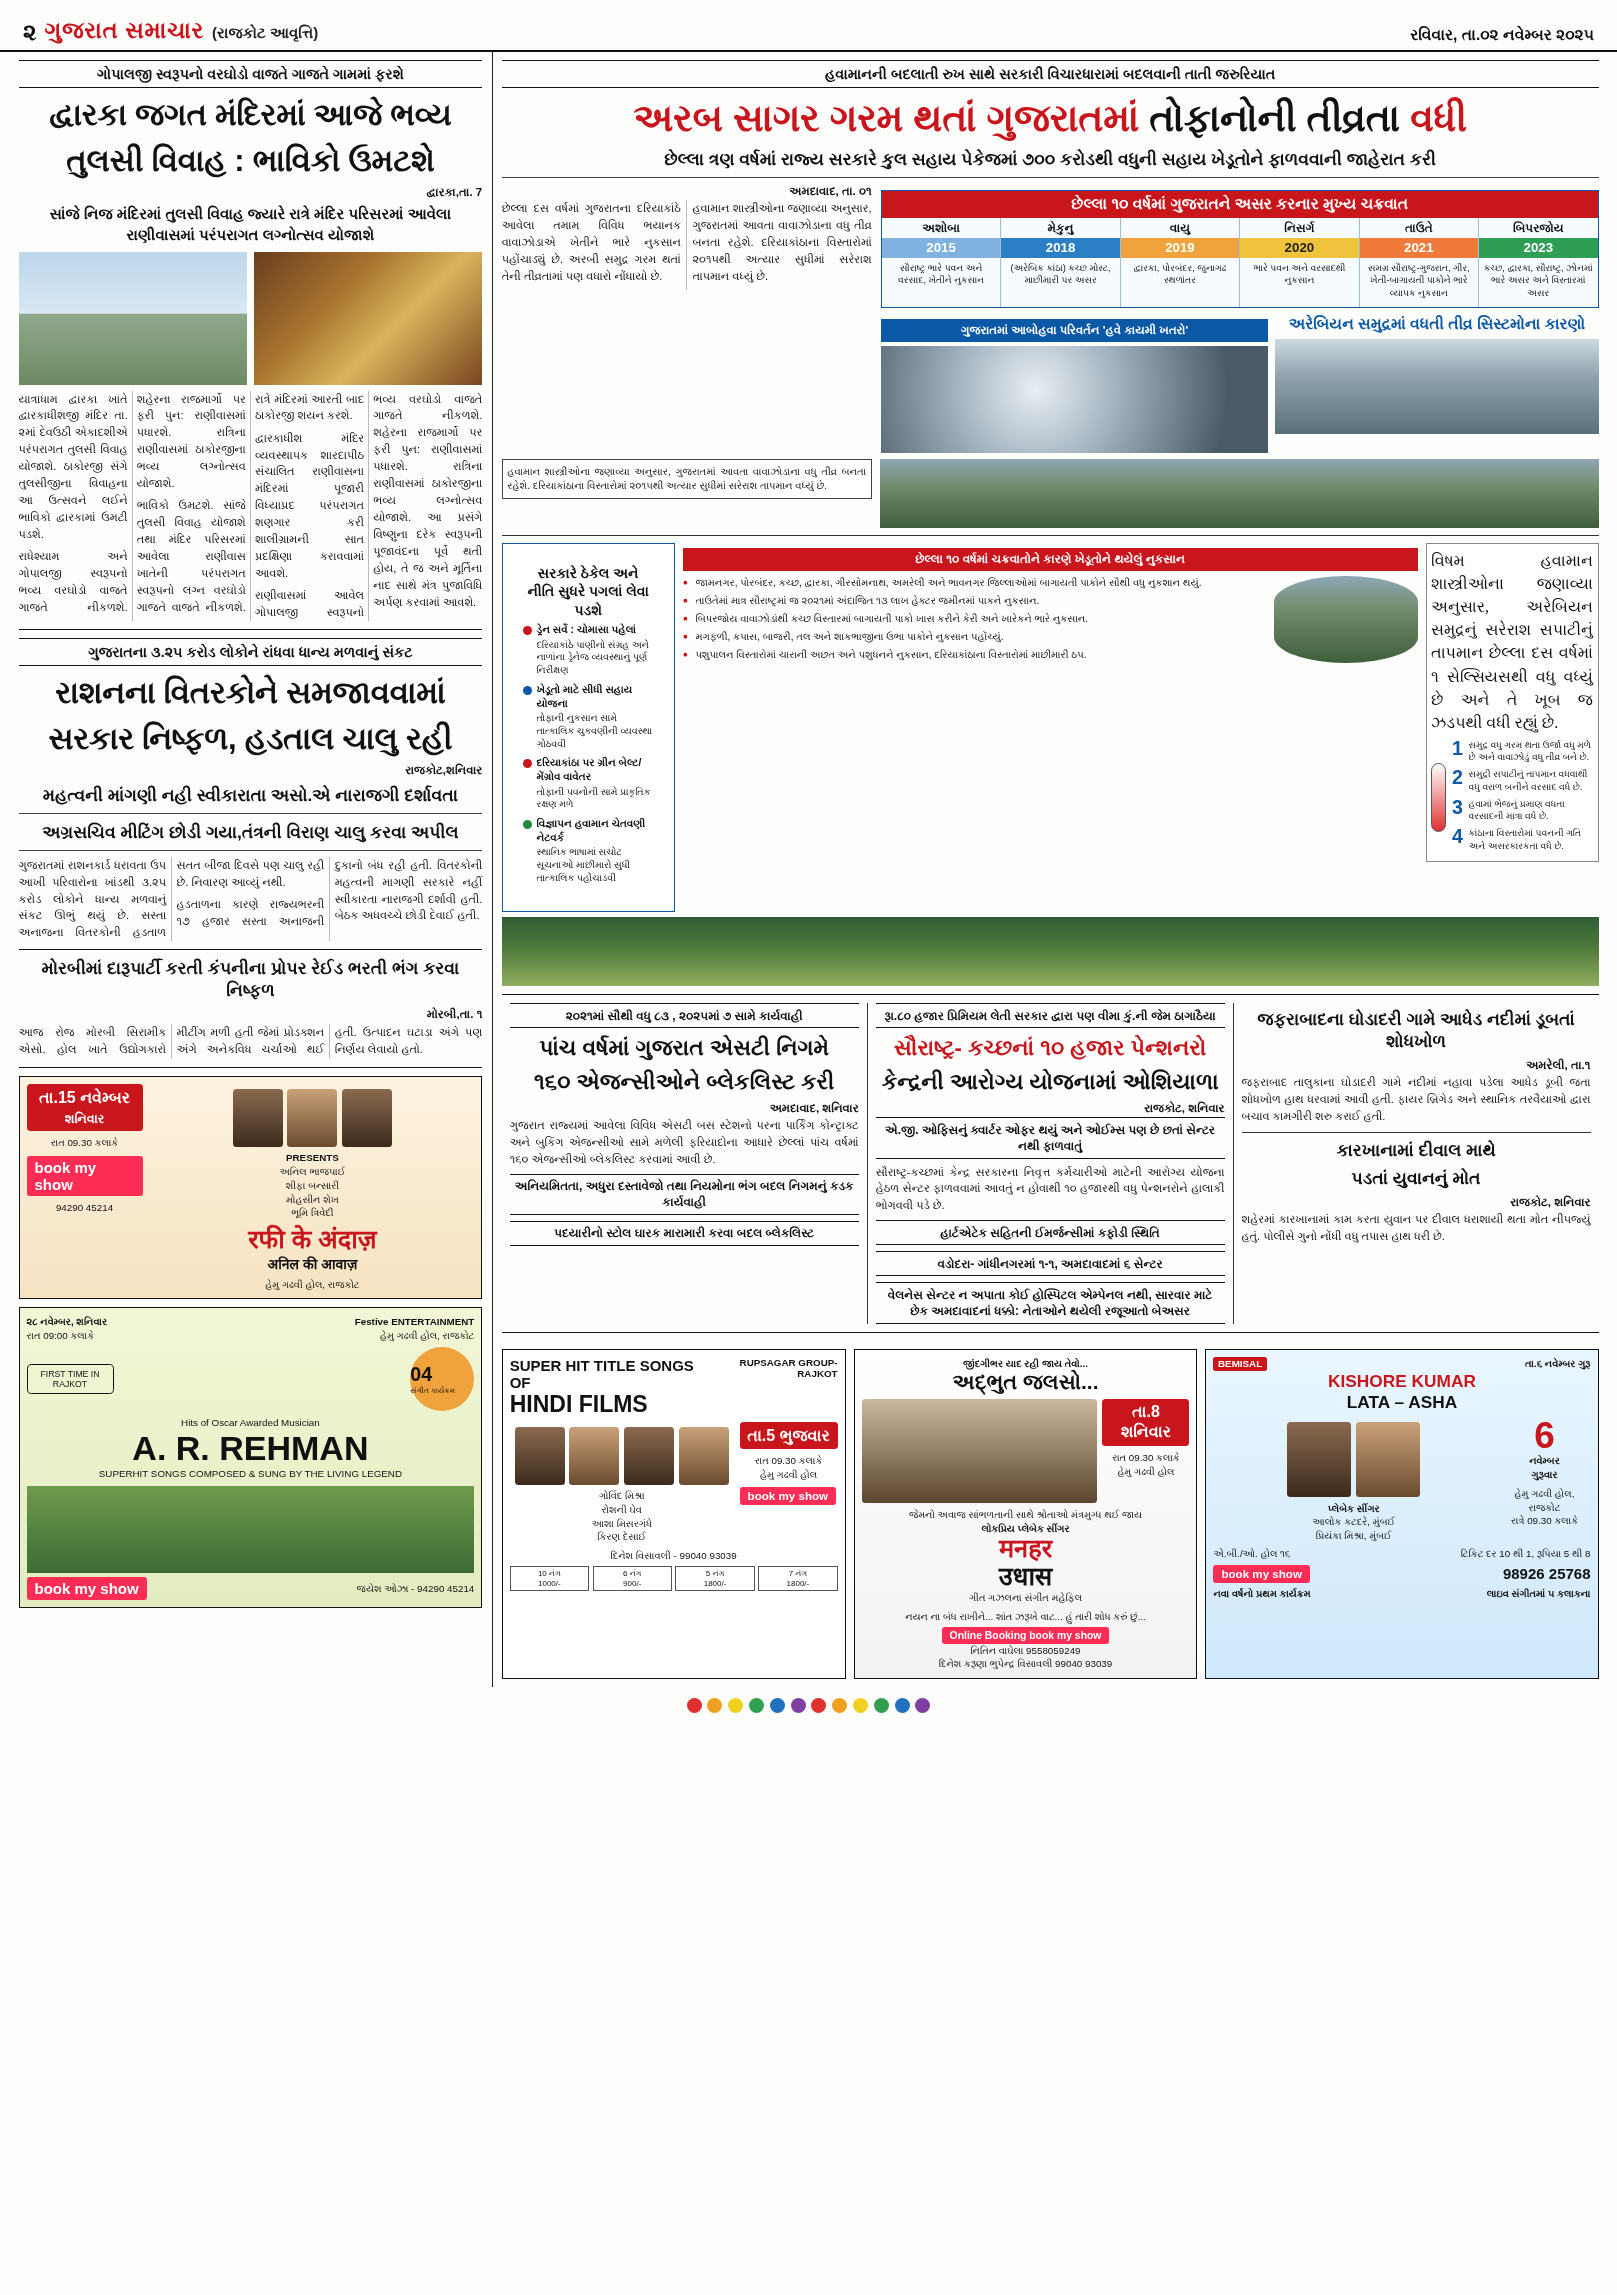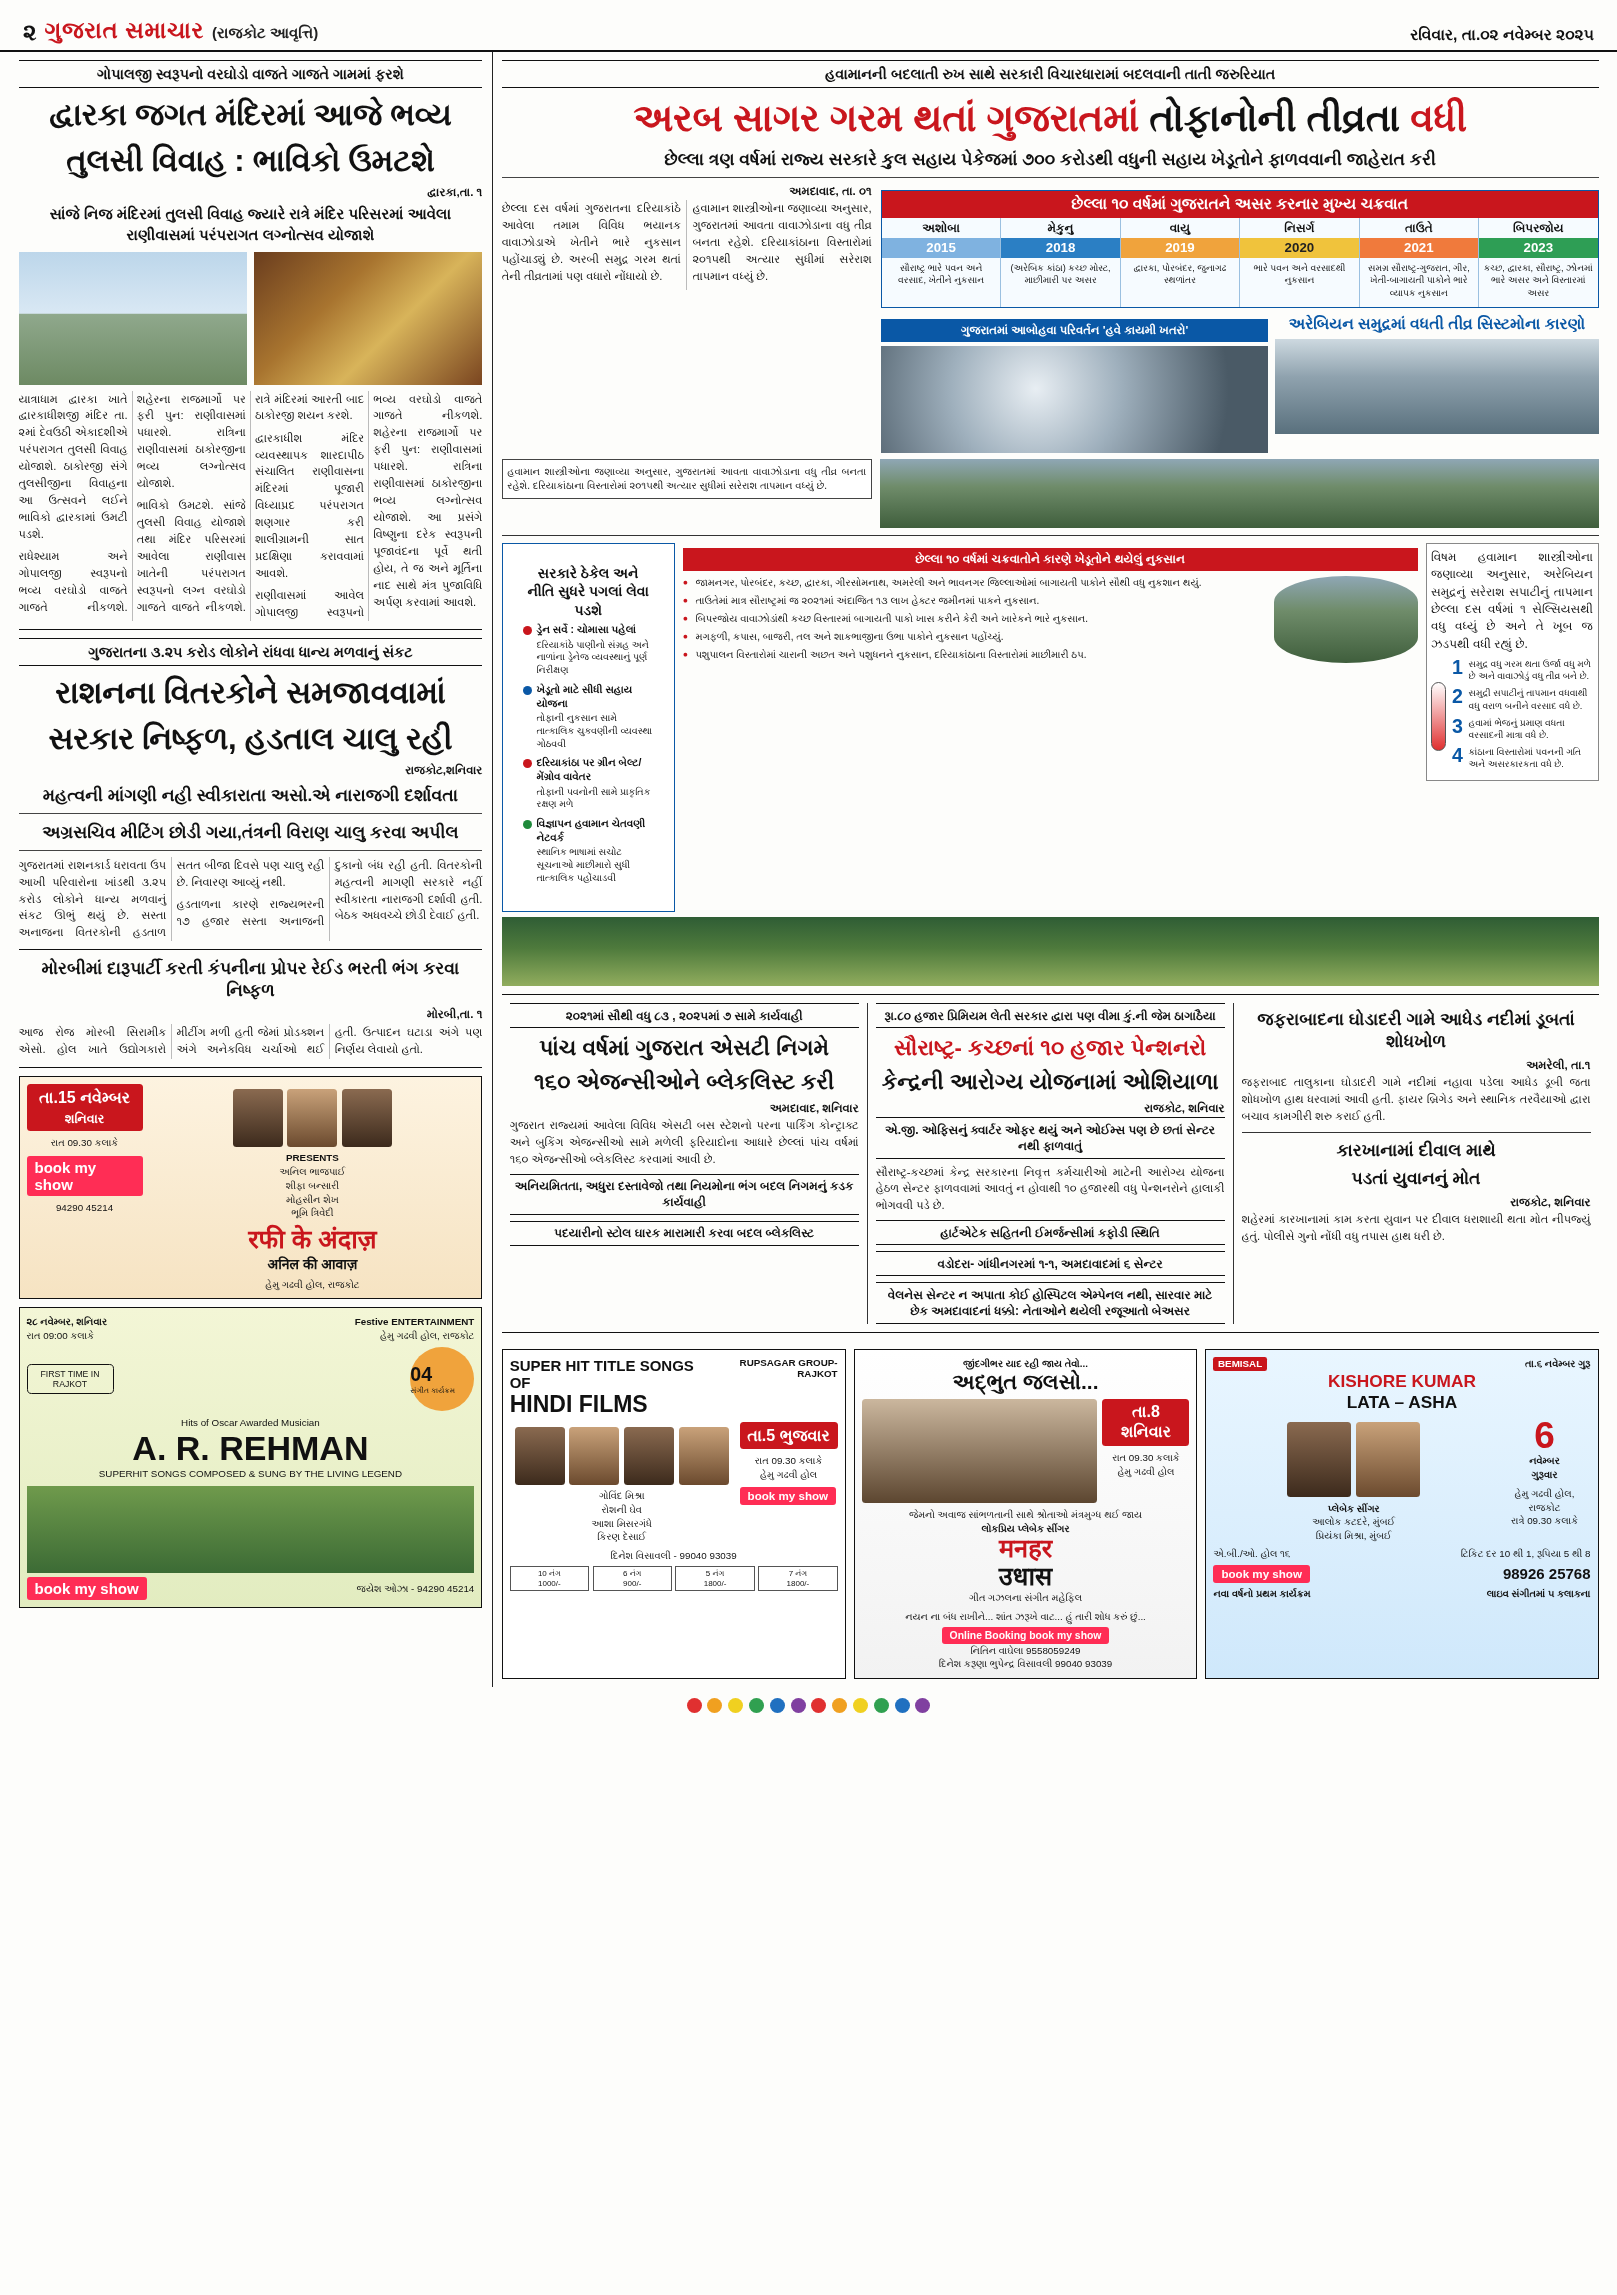--- a/index.html
+++ b/index.html
@@ -192,21 +192,21 @@
     font-size: 12px; font-weight: bold; text-align: center; padding: 3.5px 2.3px;
     border-top: 1.2px solid #111; border-bottom: 1.2px solid #111; line-height: 1.35;
   }
   .three-col-wrap { display: flex; gap: 0; }
   .tc { flex: 1; padding: 0 8px; border-right: 0.6px solid #333; }
   .tc:last-child { border-right: 0; }
 
   .footer-dots { display: flex; gap: 5.8px; justify-content: center; padding: 10.4px 0 15px 0; }
   .fd { width: 15px; height: 15px; border-radius: 50%; }
 
-  .smalltxt { font-size: 12px; line-height: 1.45; text-align: justify; }
+  .smalltxt { font-size: 16px; line-height: 1.45; text-align: justify; font-family: Liberation Serif, serif; }
   .center { text-align: center; }
   .bold { font-weight: bold; }
   .mt6 { margin-top: 5px; }
   .mt10 { margin-top: 5.8px; }
 </style>
 </head>
 <body>
 
 <div class="page">
 
@@ -220,21 +220,21 @@
   </div>
 
   <div class="content">
 
     <div class="col-left">
 
       <div>
         <div class="kicker">ગોપાલજી સ્વરૂપનો વરઘોડો વાજતે ગાજતે ગામમાં ફરશે</div>
         <div class="headline">દ્વારકા જગત મંદિરમાં આજે ભવ્ય</div>
         <div class="headline">તુલસી વિવાહ : ભાવિકો ઉમટશે</div>
-        <div class="dateline">દ્વારકા,તા. ૧</div>
+        <div class="dateline">દ્વારકા,તા. 7</div>
         <div class="subhead">સાંજે નિજ મંદિરમાં તુલસી વિવાહ જ્યારે રાત્રે મંદિર પરિસરમાં આવેલા રાણીવાસમાં પરંપરાગત લગ્નોત્સવ યોજાશે</div>
 
         <div class="pic-row">
           <div style="flex:1">
             <div class="photo temple" style="height:133px"></div>
           </div>
           <div style="flex:1">
             <div class="photo shrine" style="height:133px"></div>
           </div>
         </div>

